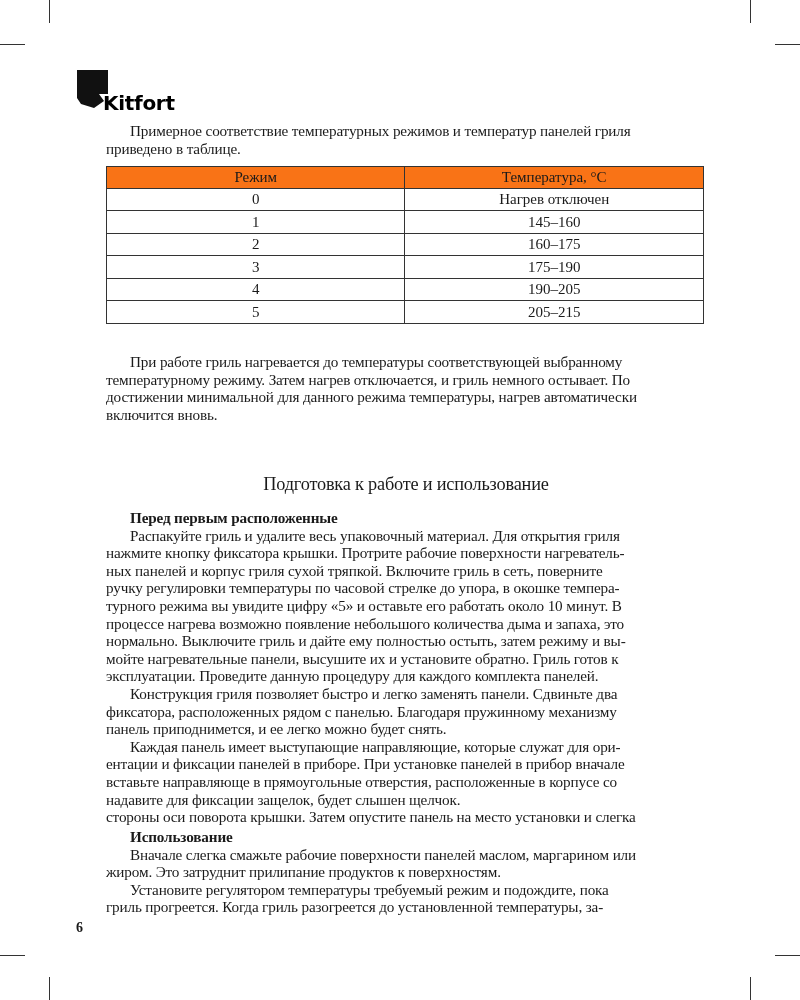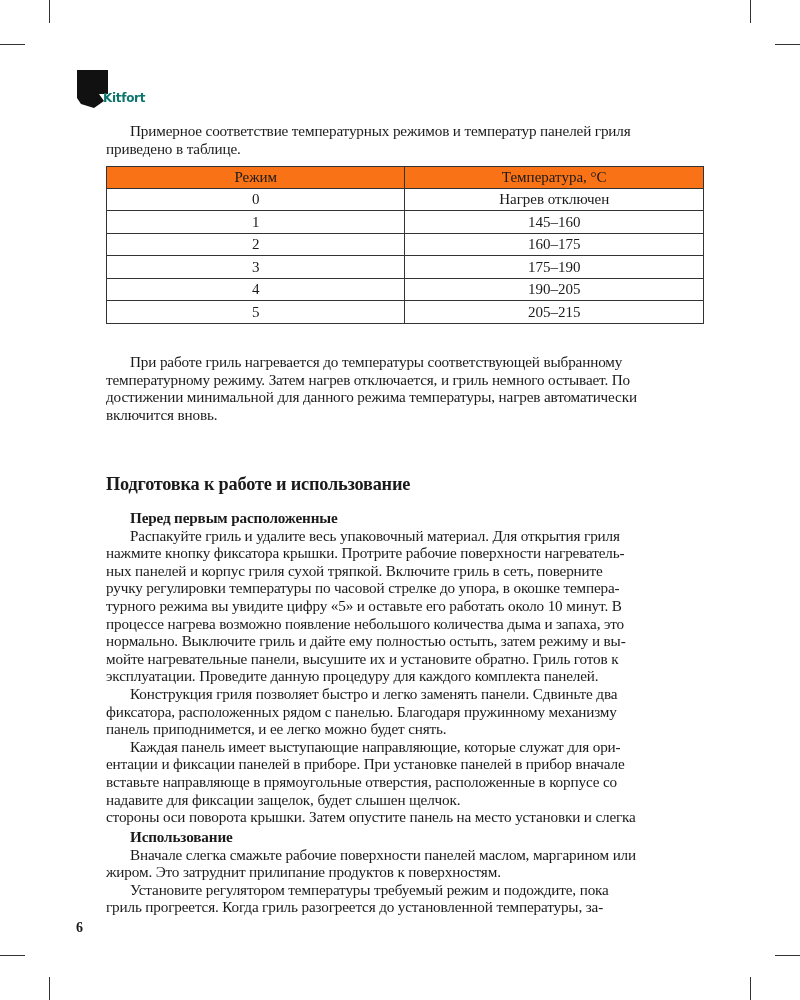--- a/index.html
+++ b/index.html
@@ -9,21 +9,21 @@
   }
   .crop { position: absolute; background: #333; }
   .crop.v { width: 1px; height: 23px; }
   .crop.h { height: 1px; width: 25px; }
 
   .logo { position: absolute; left: 77px; top: 70px; width: 100px; height: 40px; }
   .logo svg { display: block; }
   .logo-text {
     position: absolute; left: 26px; top: 21px;
     font-family: "DejaVu Sans", "Liberation Sans", sans-serif; font-weight: bold;
-    font-size: 12px; letter-spacing: -0.3px; color: #0f766e;
+    font-size: 20px; letter-spacing: -0.3px; color: #000000;
   }
 
   .para {
     position: absolute; left: 106px; width: 600px;
     font-size: 15.2px; line-height: 17.6px; letter-spacing: -0.15px;
   }
   .line { display: block; white-space: nowrap; }
   .indent { padding-left: 24px; }
 
   table.modes {
@@ -33,21 +33,21 @@
   table.modes th, table.modes td {
     border: 1.5px solid #333; height: 21.5px; padding: 0; text-align: center;
     font-weight: normal; line-height: 20px;
   }
   table.modes th { background: #f97316; height: 20.5px; }
   table.modes col.c1 { width: 299px; }
   table.modes col.c2 { width: 299px; }
 
   .heading {
     position: absolute; left: 106px; width: 600px; top: 474px;
-    text-align: left; font-weight: bold; font-size: 18.3px; letter-spacing: -0.2px;
+    text-align: center; font-weight: normal; font-size: 18.3px; letter-spacing: -0.2px;
   }
   .subheading { font-weight: bold; padding-left: 24px; }
 
   .page-num {
     position: absolute; left: 76px; top: 920px; font-size: 14px; font-weight: bold;
   }
 </style>
 </head>
 <body>
 

